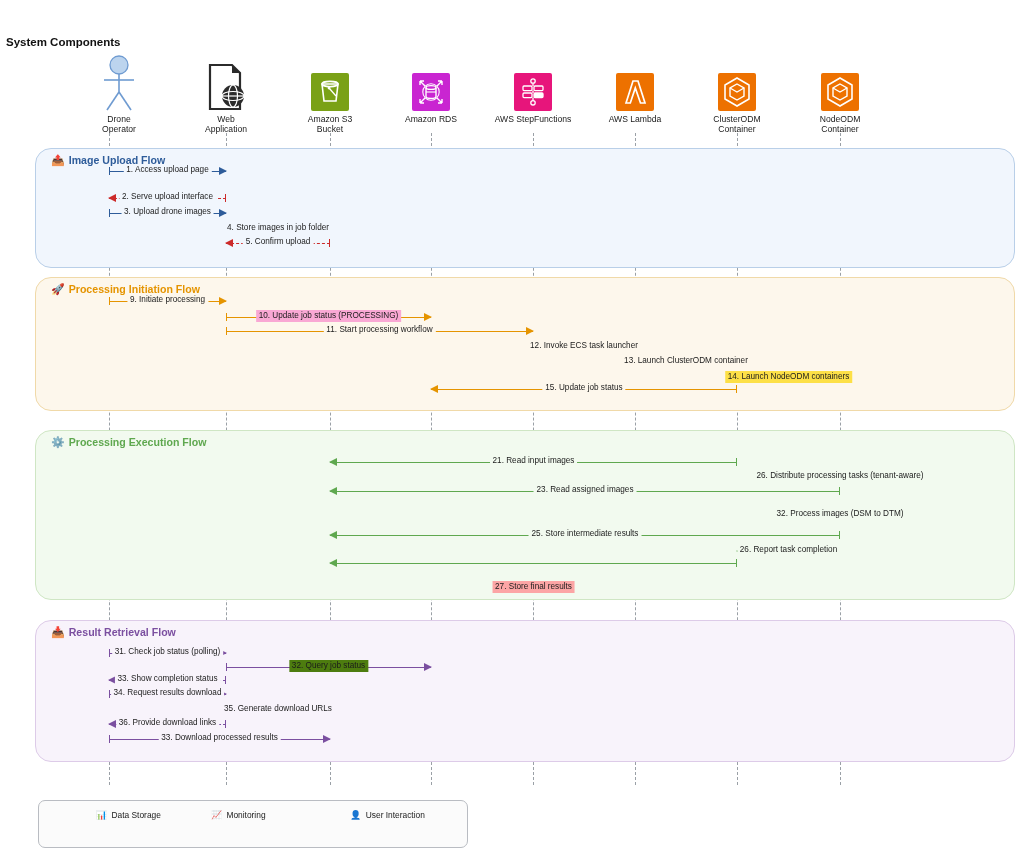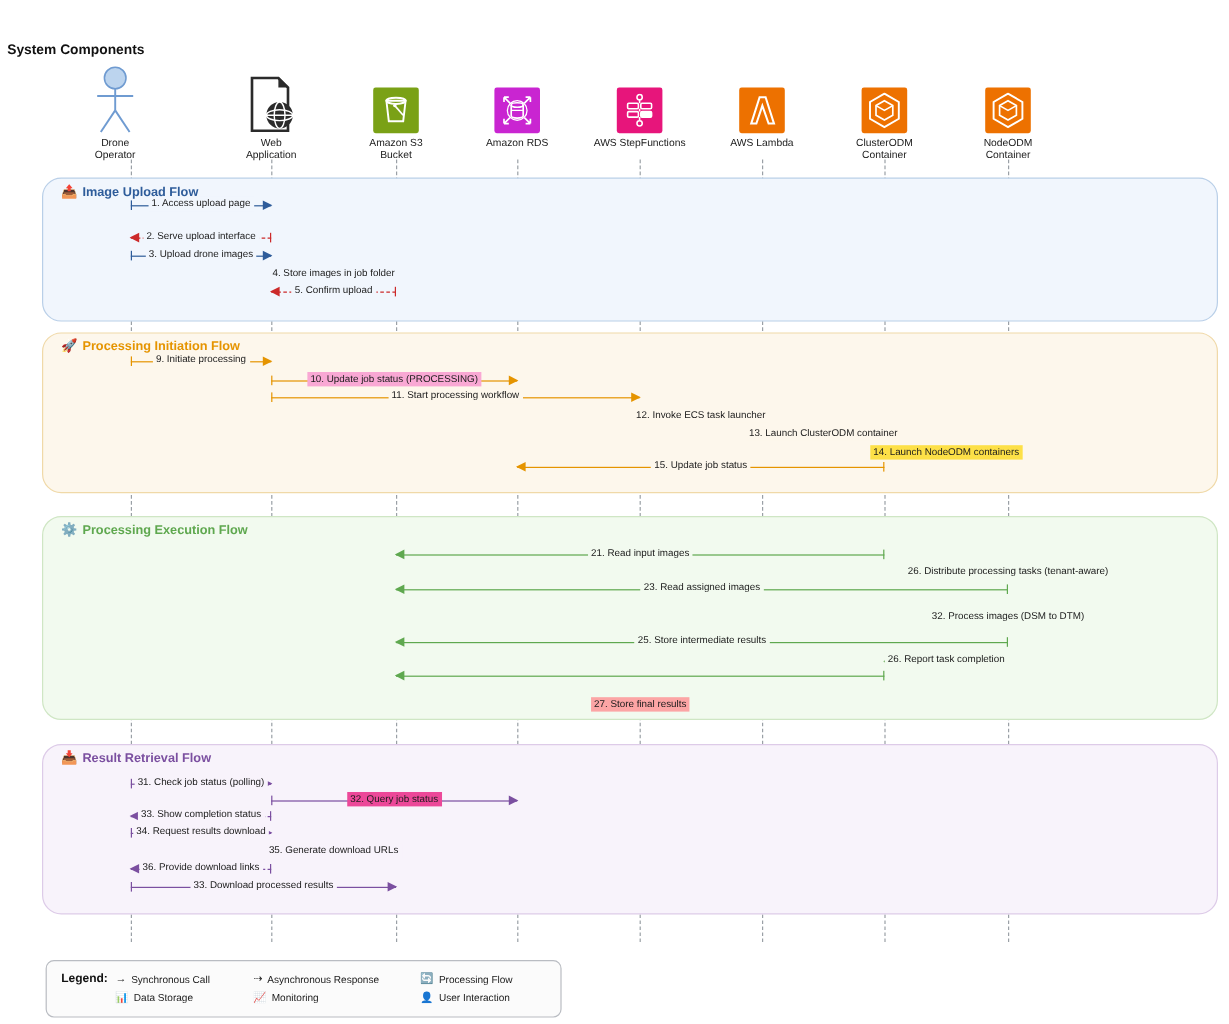--- a/index.html
+++ b/index.html
@@ -68,21 +68,21 @@
   .legend-spacer{width:52px;}
 </style>
 </head>
 <body>
 
 <div id="diagram">
 
   <div class="sys-label">System Components</div>
 
   <div id="participants-layer">
-      <div class="participant" style="left: 96px; top: 55px;">
+      <div class="participant" style="left: 119px; top: 55px;">
         <div class="p-icon">
           <svg width="42" height="56" viewBox="0 0 42 56">
         <circle cx="21" cy="10" r="9" fill="#bcd4ee" stroke="#6f9bd1" stroke-width="1.3"></circle>
         <line x1="21" y1="19" x2="21" y2="37" stroke="#6f9bd1" stroke-width="1.6"></line>
         <line x1="6" y1="25" x2="36" y2="25" stroke="#6f9bd1" stroke-width="1.6"></line>
         <line x1="21" y1="37" x2="9" y2="55" stroke="#6f9bd1" stroke-width="1.6"></line>
         <line x1="21" y1="37" x2="33" y2="55" stroke="#6f9bd1" stroke-width="1.6"></line>
       </svg>
         </div>
         <div class="p-name">Drone
@@ -325,21 +325,21 @@
       <div class="msg solid right" style="left: 109px; top: 653px; width: 117px;">
         <div class="line" style="border-top-color: rgb(123, 79, 160);"></div>
         <div class="head" style="border-left-color: rgb(123, 79, 160);"></div>
         <div class="tail" style="border-left-color: rgb(123, 79, 160);"></div>
         <div class="lbl" style="background: rgb(248, 243, 251);">31. Check job status (polling)</div>
       </div>
       <div class="msg solid right" style="left: 226px; top: 667px; width: 205px;">
         <div class="line" style="border-top-color: rgb(123, 79, 160);"></div>
         <div class="head" style="border-left-color: rgb(123, 79, 160);"></div>
         <div class="tail" style="border-left-color: rgb(123, 79, 160);"></div>
-        <div class="lbl" style="background: #ec4899;">32. Query job status</div>
+        <div class="lbl" style="background: #4d7c0f;">32. Query job status</div>
       </div>
       <div class="msg dashed left" style="left: 109px; top: 680px; width: 117px;">
         <div class="line" style="border-top-color: rgb(123, 79, 160);"></div>
         <div class="head" style="border-right-color: rgb(123, 79, 160);"></div>
         <div class="tail" style="border-left-color: rgb(123, 79, 160);"></div>
         <div class="lbl" style="background: rgb(248, 243, 251);">33. Show completion status</div>
       </div>
       <div class="msg solid right" style="left: 109px; top: 694px; width: 117px;">
         <div class="line" style="border-top-color: rgb(123, 79, 160);"></div>
         <div class="head" style="border-left-color: rgb(123, 79, 160);"></div>
@@ -361,35 +361,20 @@
       <div class="msg solid right" style="left: 109px; top: 739px; width: 221px;">
         <div class="line" style="border-top-color: rgb(123, 79, 160);"></div>
         <div class="head" style="border-left-color: rgb(123, 79, 160);"></div>
         <div class="tail" style="border-left-color: rgb(123, 79, 160);"></div>
         <div class="lbl" style="background: rgb(248, 243, 251);">33. Download processed results</div>
       </div>
     </div>
 
   <div class="legend" id="legend-box" style="left:38px;top:800px;width:430px;height:48px;">
     <div class="legend-inner" id="legend-inner">
-        <div class="legend-row">
-          <div class="legend-label">Legend:</div>
-          <div class="legend-item" style="width: 132px;">
-            <span class="gl">→</span>
-            <span>Synchronous Call</span>
-          </div>
-          <div class="legend-item" style="width: 160px;">
-            <span class="gl">⇢</span>
-            <span>Asynchronous Response</span>
-          </div>
-          <div class="legend-item" style="width: 120px;">
-            <span class="gl">🔄</span>
-            <span>Processing Flow</span>
-          </div>
-        </div>
         <div class="legend-row">
           <div class="legend-spacer"></div>
           <div class="legend-item" style="width: 132px;">
             <span class="gl">📊</span>
             <span>Data Storage</span>
           </div>
           <div class="legend-item" style="width: 160px;">
             <span class="gl">📈</span>
             <span>Monitoring</span>
           </div>

